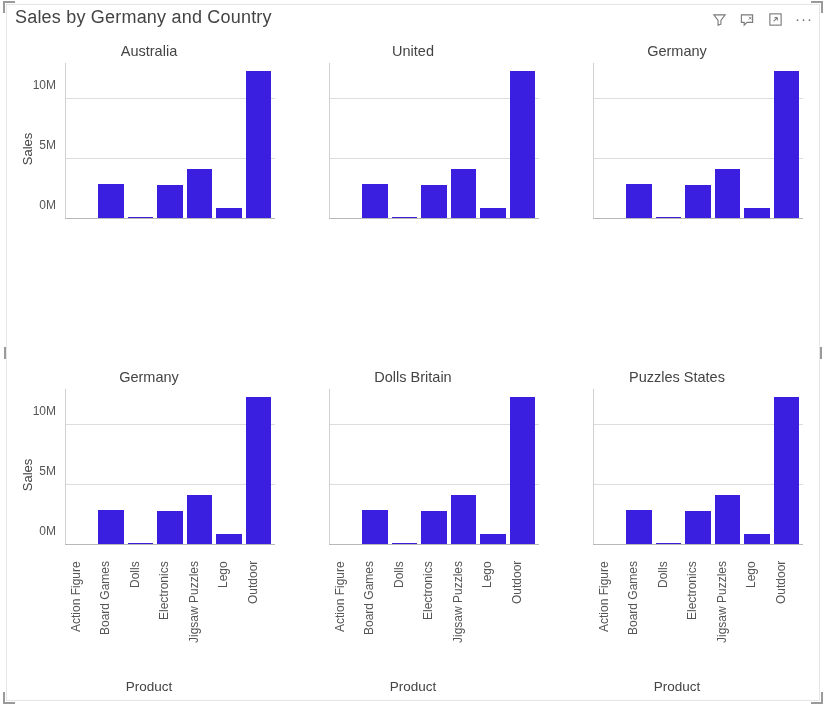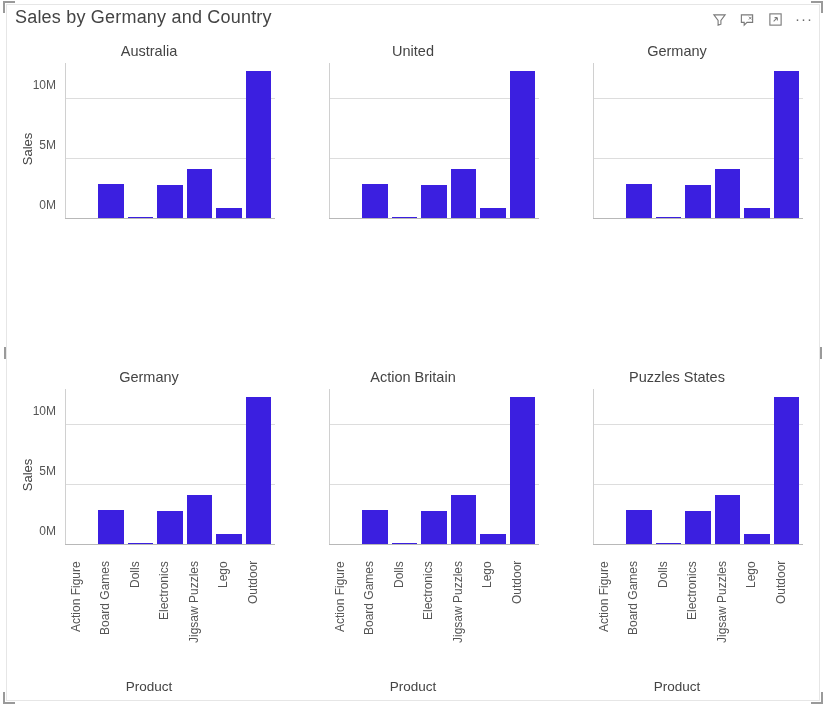--- a/index.html
+++ b/index.html
@@ -254,21 +254,21 @@
           <div class="xl">Board Games</div>
           <div class="xl">Dolls</div>
           <div class="xl">Electronics</div>
           <div class="xl">Jigsaw Puzzles</div>
           <div class="xl">Lego</div>
           <div class="xl">Outdoor</div>
         </div>
         <div class="x-axis-title">Product</div>
       </div>
       <div class="panel">
-        <div class="panel-title">Action Britain</div>
+        <div class="panel-title">Dolls Britain</div>
         <div class="plot plot-row2">
           <div class="plot-inner">
             <div class="grid-h">
               <div class="gline" style="bottom: 0%;"></div>
               <div class="gline" style="bottom: 38.4615%;"></div>
               <div class="gline" style="bottom: 76.9231%;"></div>
             </div>
           </div>
           <div class="bars">
             <div class="bar" style="height: 0.769231%; background: rgb(59, 31, 224);"></div>

